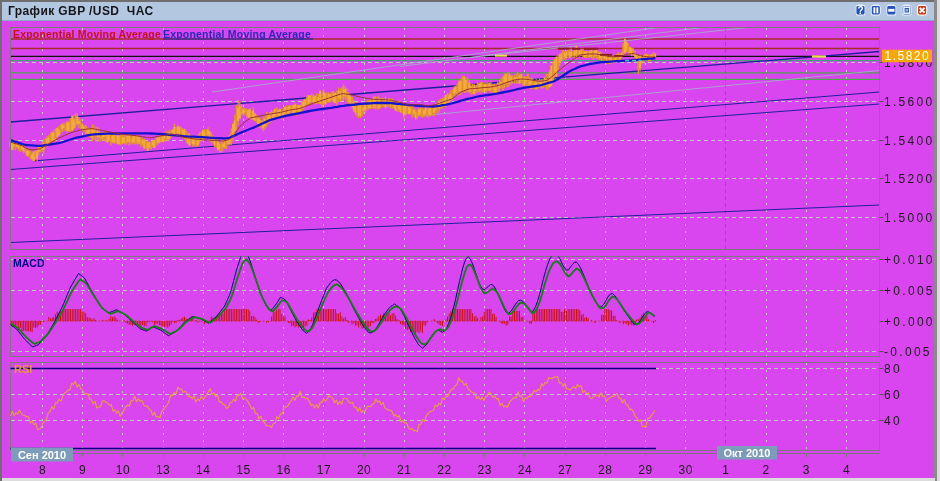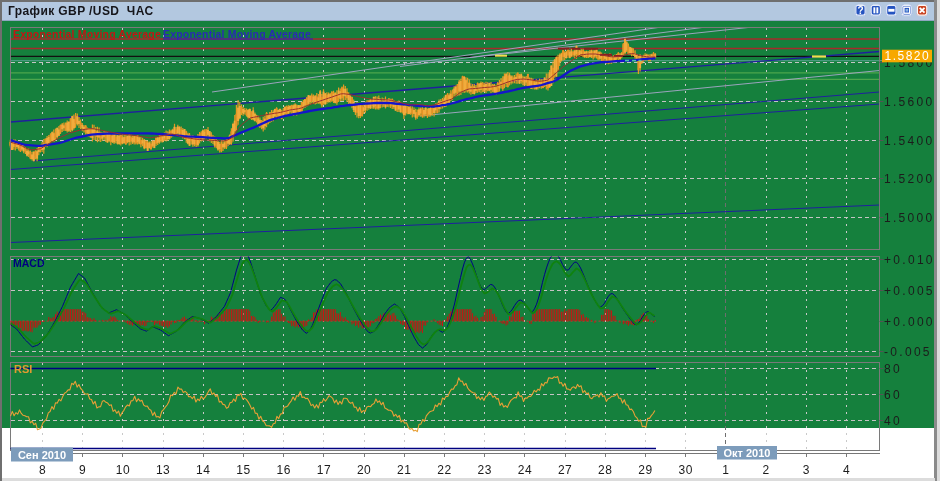--- a/index.html
+++ b/index.html
@@ -1,14 +1,14 @@
 <!DOCTYPE html>
 <html><head><meta charset="utf-8"><style>
 html,body{margin:0;padding:0;background:#fff;width:940px;height:481px;overflow:hidden}
-#win{position:relative;width:940px;height:428px;font-family:"Liberation Sans",sans-serif;background:#15803d}
+#win{position:relative;width:940px;height:481px;font-family:"Liberation Sans",sans-serif;background:#d946ef}
 text{font-family:"Liberation Sans",sans-serif}
 .ax{font-size:12px;letter-spacing:2.3px;fill:#1c1c1c}
 .dt{font-size:12px;letter-spacing:0.5px;fill:#1c1c1c}
 #tb{position:absolute;left:2px;top:2px;width:932px;height:18px;background:#b3c8e0;border-bottom:1px solid #8fa6c0}
 #tb span{position:absolute;left:6px;top:2px;font-size:12px;font-weight:bold;color:#15151a;letter-spacing:0.4px}
 </style></head><body>
 <div id="win">
 <div style="position:absolute;left:0;top:0;width:940px;height:2px;background:#6f6f6f"></div>
 <div style="position:absolute;left:0;top:0;width:2px;height:481px;background:#6f6f6f"></div>
 <div style="position:absolute;left:934px;top:0;width:2.5px;height:481px;background:#8a8a8a"></div>

